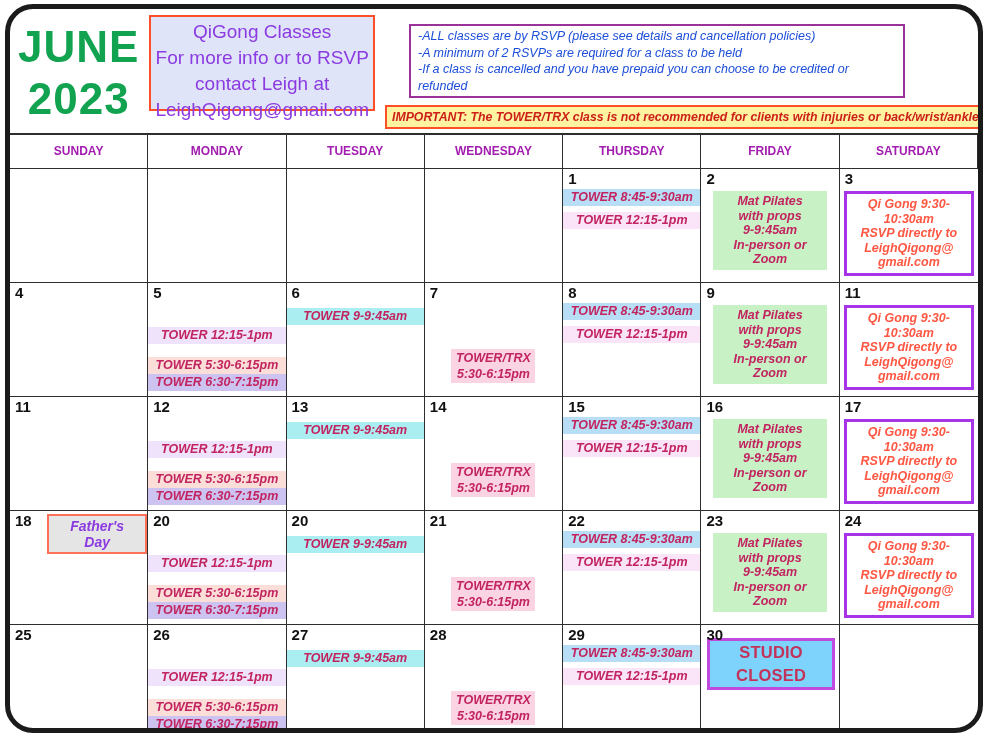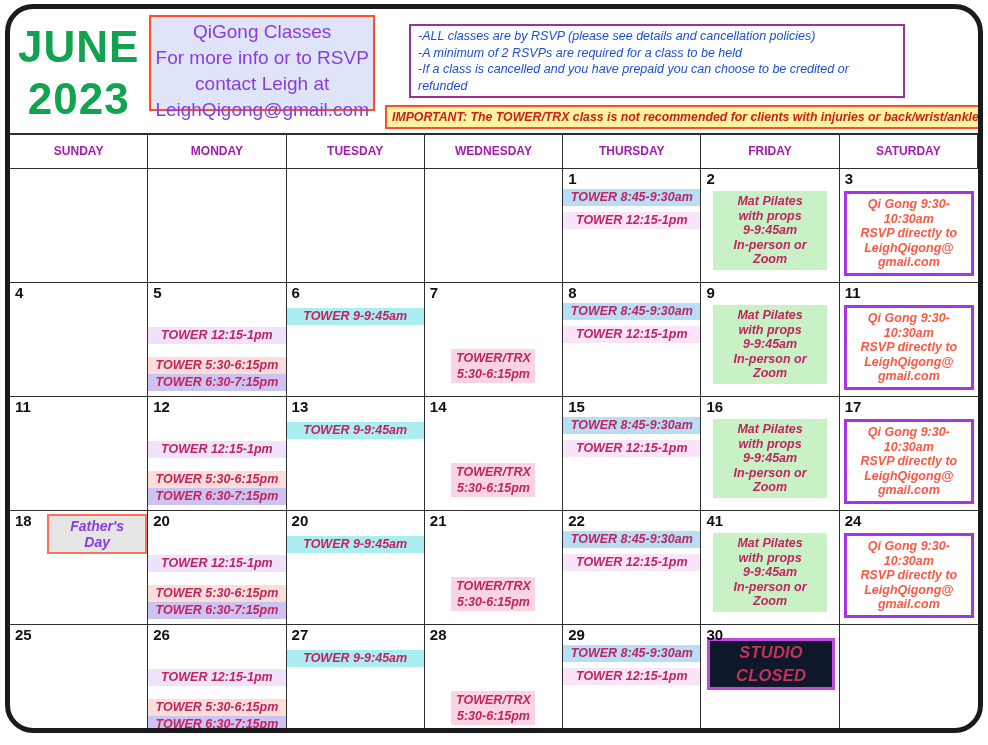--- a/index.html
+++ b/index.html
@@ -199,21 +199,21 @@
         <div class="day-number">21</div>
         <div class="ev ev-trx" style="background: rgb(251, 212, 228); color: rgb(194, 36, 96);">TOWER/TRX
 5:30-6:15pm</div>
       </div>
       <div class="day-cell">
         <div class="day-number">22</div>
         <div class="ev ev-blue" style="background: rgb(183, 222, 245); color: rgb(194, 36, 96);">TOWER 8:45-9:30am</div>
         <div class="ev ev-pink" style="background: rgb(249, 228, 248); color: rgb(194, 36, 96);">TOWER 12:15-1pm</div>
       </div>
       <div class="day-cell">
-        <div class="day-number">41</div>
+        <div class="day-number">23</div>
         <div class="ev ev-green" style="background: rgb(200, 242, 198); color: rgb(194, 36, 96);">Mat Pilates
 with props
 9-9:45am
 In-person or Zoom</div>
       </div>
       <div class="day-cell">
         <div class="day-number">24</div>
         <div class="ev ev-qigong" style="background: rgb(255, 255, 255); border-color: rgb(168, 52, 232); color: rgb(254, 87, 67);">Qi Gong 9:30-10:30am
 RSVP directly to
 LeighQigong@
@@ -237,17 +237,17 @@
         <div class="ev ev-trx" style="background: rgb(251, 212, 228); color: rgb(194, 36, 96);">TOWER/TRX
 5:30-6:15pm</div>
       </div>
       <div class="day-cell">
         <div class="day-number">29</div>
         <div class="ev ev-blue" style="background: rgb(183, 222, 245); color: rgb(194, 36, 96);">TOWER 8:45-9:30am</div>
         <div class="ev ev-pink" style="background: rgb(249, 228, 248); color: rgb(194, 36, 96);">TOWER 12:15-1pm</div>
       </div>
       <div class="day-cell">
         <div class="day-number">30</div>
-        <div class="ev ev-closed" style="background: #0f172a; border-color: rgb(192, 74, 224); color: rgb(195, 50, 88); font-style: italic;">STUDIO CLOSED</div>
+        <div class="ev ev-closed" style="background: #7dd3fc; border-color: rgb(192, 74, 224); color: rgb(195, 50, 88);">STUDIO CLOSED</div>
       </div>
       <div class="day-cell"></div>
     </div>
 </div>
 
 </body></html>

